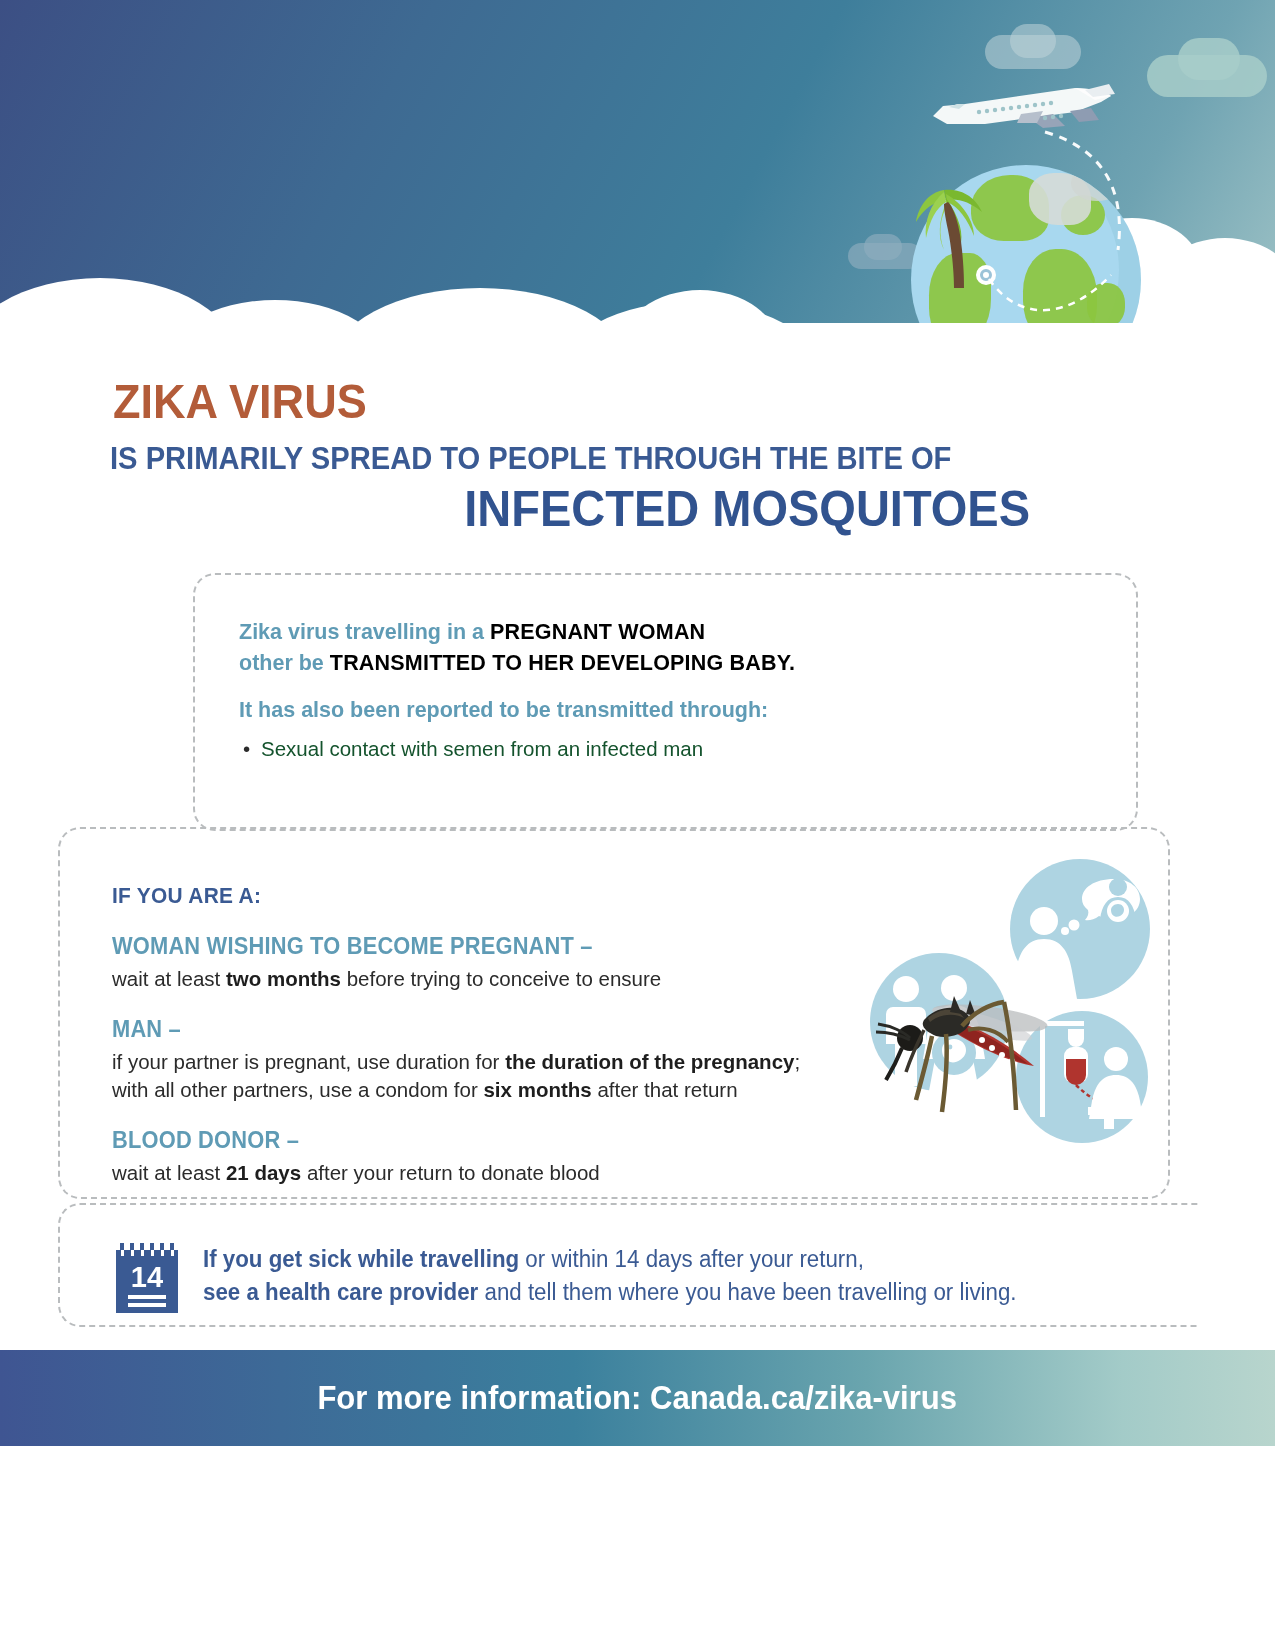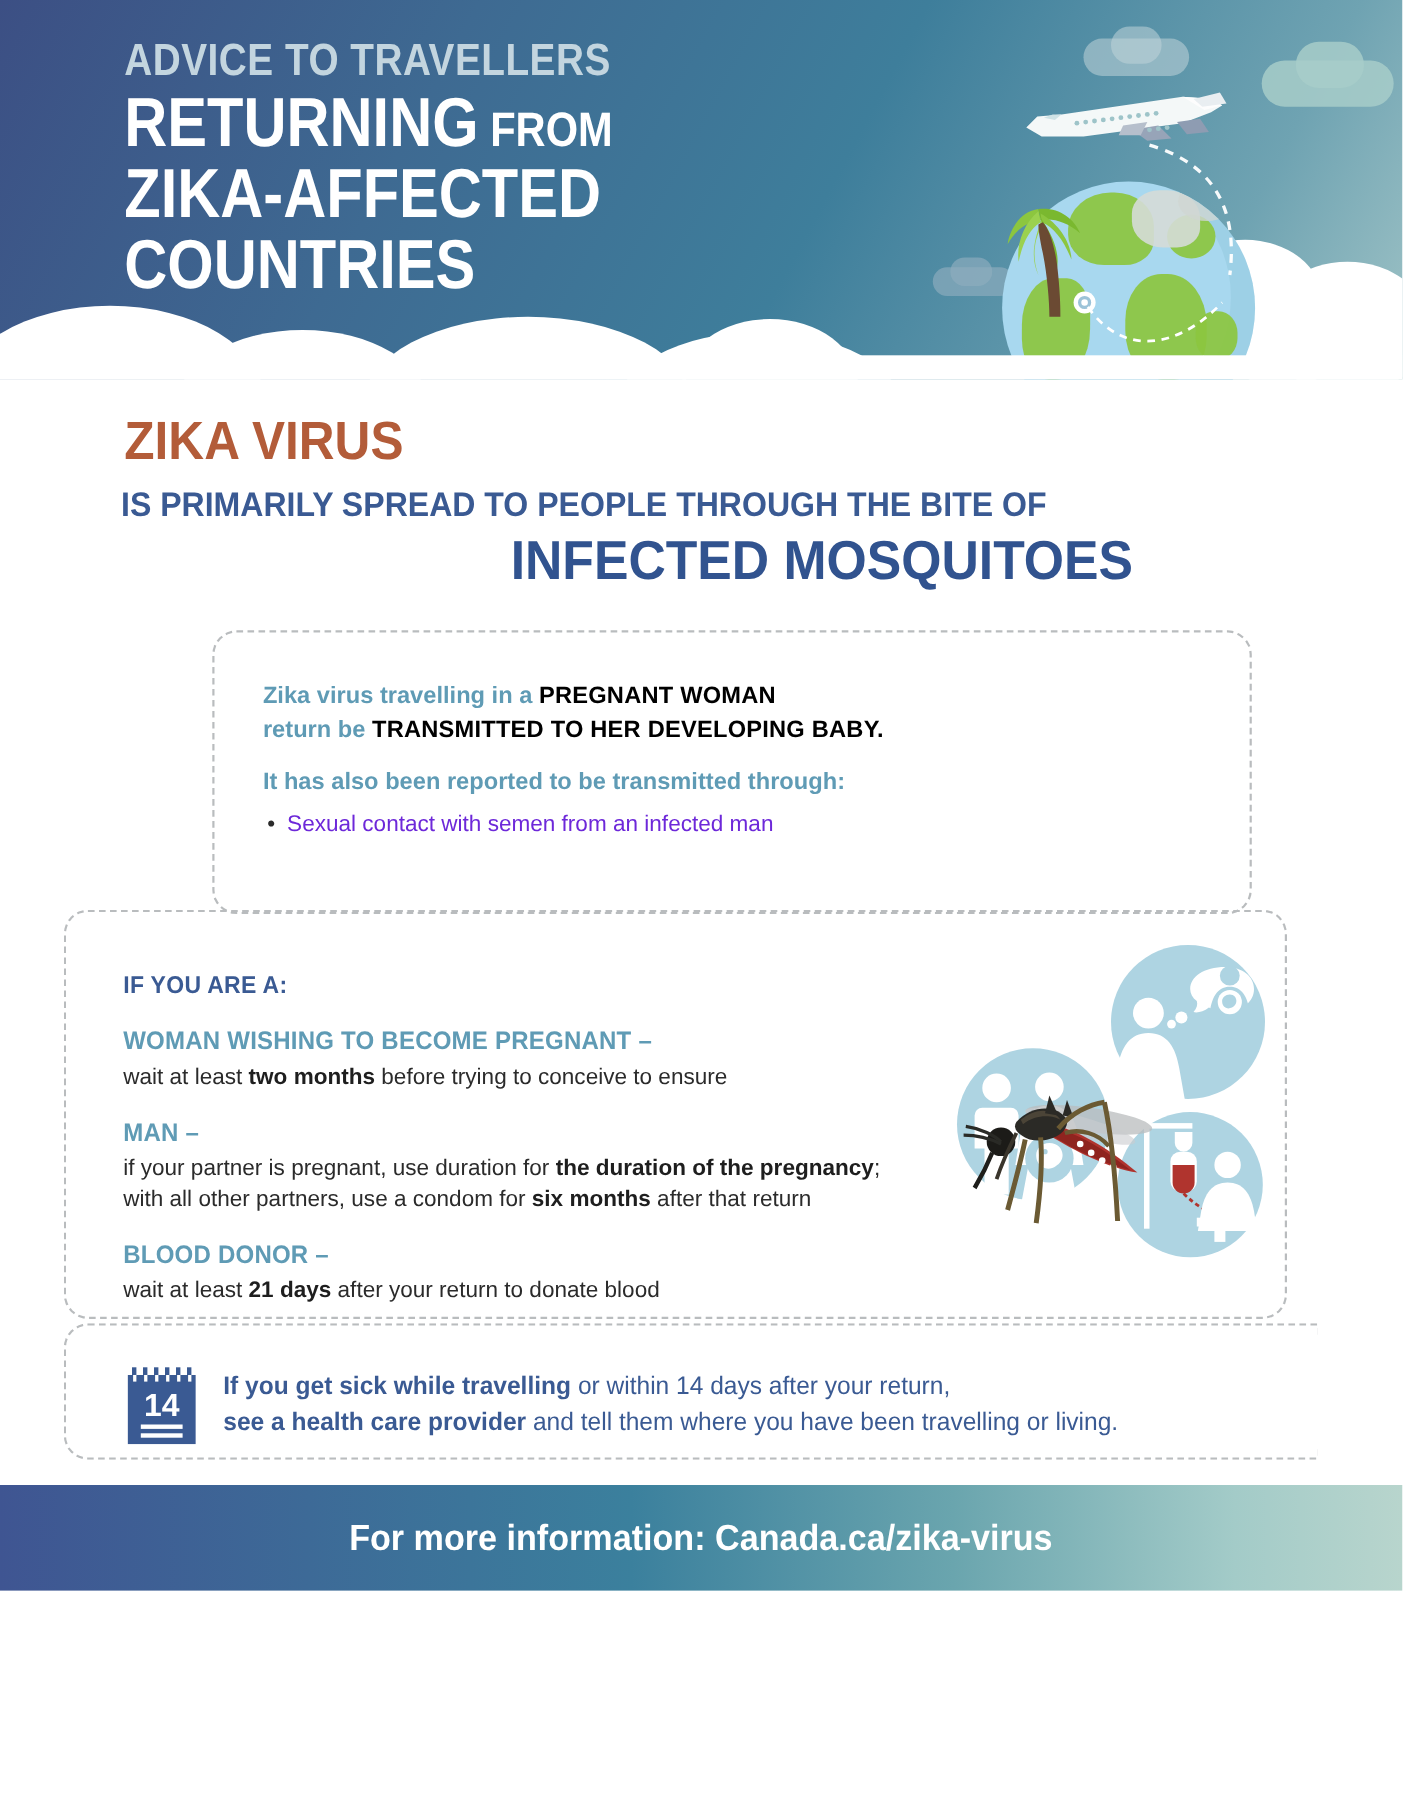--- a/index.html
+++ b/index.html
@@ -79,21 +79,21 @@
   
   .dashbox1 {
     position:absolute; left:193px; top:228px; width:945px; height:258px;
     border:2px dashed #b9bcbe; border-radius:22px; background:transparent;
   }
   .db1-text { position:absolute; left:239px; top:272px; width:620px; }
   .db1-p1 { font-size:21.5px; line-height:1.42; color:#5f9bb5; font-weight:600; }
   .db1-p1 b { color:#000000; font-weight:bold; letter-spacing:.2px; }
   .db1-p2 { margin-top:20px; font-size:21.5px; color:#5f9bb5; font-weight:600; }
   .db1-ul { margin-top:9px; list-style:none; }
-  .db1-ul li { font-size:20.5px; color:#6d28d9; line-height:1.62; padding-left:22px; position:relative; }
+  .db1-ul li { font-size:20.5px; color:#14532d; line-height:1.62; padding-left:22px; position:relative; }
   .db1-ul li:before { content:"•"; position:absolute; left:4px; color:#2b2b2b; }
 
   .mosquito { position:absolute; left:858px; top:615px; width:200px; height:160px; z-index:3; }
 
   
   .dashbox2 {
     position:absolute; left:58px; top:482px; width:1112px; height:372px;
     border:2px dashed #b9bcbe; border-radius:22px;
     border-bottom-left-radius:22px;
   }
@@ -201,39 +201,33 @@
     <div class="whitecloud" style="left:-40px;top:278px;width:280px;height:170px;"></div>
     <div class="whitecloud" style="left:160px;top:300px;width:230px;height:140px;"></div>
     <div class="whitecloud" style="left:330px;top:288px;width:300px;height:160px;"></div>
     <div class="whitecloud" style="left:560px;top:302px;width:260px;height:140px;"></div>
     <div class="whitecloud" style="left:620px;top:290px;width:160px;height:120px;"></div>
     <div class="whitecloud" style="left:1062px;top:218px;width:140px;height:110px;"></div>
     <div class="whitecloud" style="left:1150px;top:238px;width:150px;height:120px;"></div>
     <div class="whitecloud" style="left:1106px;top:252px;width:120px;height:100px;"></div>
     <div class="white-band"></div>
 
-    <div class="hdr-title-wrap">
-      <div class="t-advice">ADVICE TO TRAVELLERS</div>
-      <div class="t-line t-l1"><span class="t-big">RETURNING</span><span class="t-small"> FROM</span></div>
-      <div class="t-line t-big t-l2">ZIKA-AFFECTED</div>
-      <div class="t-line t-big t-l3">COUNTRIES</div>
-    </div>
   </div>
 
   <div class="body-area">
 
     <div class="zika-virus">ZIKA VIRUS</div>
     <div class="spread-line">IS PRIMARILY SPREAD TO PEOPLE THROUGH THE BITE OF</div>
     <div class="mosq-line">INFECTED MOSQUITOES</div>
 
     <div class="dashbox1"></div>
     <div class="db1-text">
       <div class="db1-p1">
         <span>Zika virus travelling in a </span><b>PREGNANT WOMAN</b><br>
-        <span>return be </span><b>TRANSMITTED TO HER DEVELOPING BABY.</b>
+        <span>other be </span><b>TRANSMITTED TO HER DEVELOPING BABY.</b>
       </div>
       <div class="db1-p2">It has also been reported to be transmitted through:</div>
       <ul class="db1-ul">
         <li>Sexual contact with semen from an infected man</li>
       </ul>
     </div>
 
     <svg class="mosquito" viewBox="0 0 200 160">
       <ellipse cx="132" cy="58" rx="58" ry="11" fill="#b9bcbe" opacity=".75" transform="rotate(8 132 58)"></ellipse>
       <ellipse cx="124" cy="64" rx="52" ry="9" fill="#c9ccce" opacity=".6" transform="rotate(16 124 64)"></ellipse>

